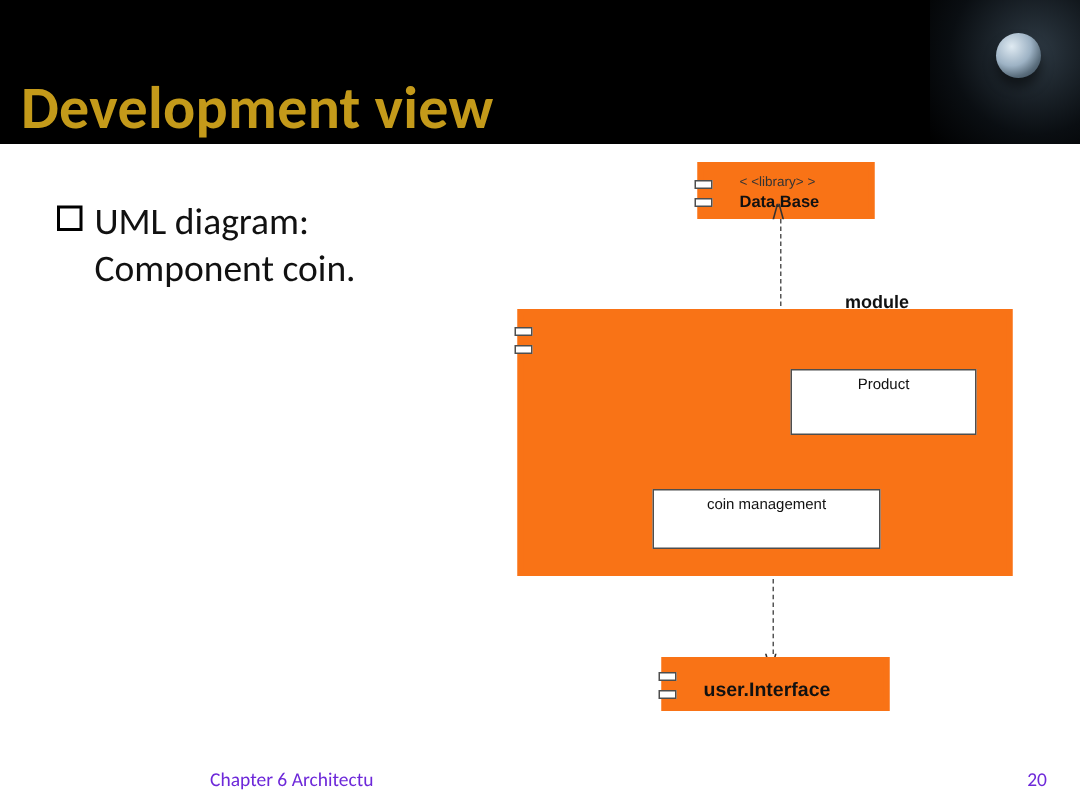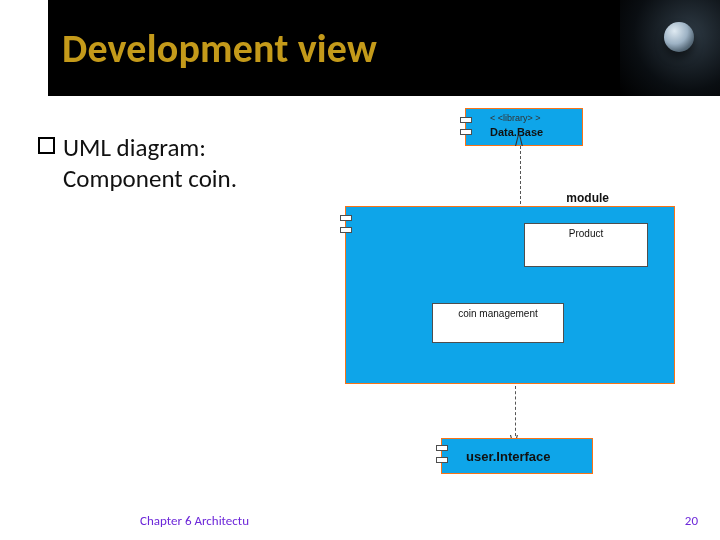--- a/index.html
+++ b/index.html
@@ -6,23 +6,22 @@
   html, body { width: 720px; height: 540px; overflow: hidden; font-family: Calibri, Arial, sans-serif; background: #fff; }
 
   .slide { position: relative; width: 720px; height: 540px; background: #fff; }
 
   .title-bar {
     position: absolute;
     top: 0; left: 0; right: 0;
     height: 96px;
     background: #000;
     display: flex;
-    align-items: center;
+    align-items: flex-end;
     padding-left: 14px;
-    margin-left: 48px;
   }
   .title-text {
     color: #c49a1a;
     font-size: 40px;
     font-weight: 600;
     letter-spacing: 0.2px;
   }
   .logo {
     position: absolute;
     top: 0; right: 0;
@@ -64,22 +63,22 @@
   .diagram {
     position: absolute;
     top: 108px;
     left: 345px;
     width: 330px;
     height: 370px;
   }
 
   .comp {
     position: absolute;
-    background: #0ea5e9;
-    border: 1px solid #f97316;
+    background: #f97316;
+    border: 4px solid #f97316;
   }
   .comp-label {
     position: absolute;
     font-size: 11px;
     color: #111;
     white-space: nowrap;
     font-family: Arial, sans-serif;
   }
   .comp-stereo {
     font-size: 9px;
@@ -111,22 +110,22 @@
     background: #fff;
     font-size: 10px;
     color: #111;
     display: flex;
     align-items: flex-start;
     justify-content: center;
     padding-top: 4px;
     font-family: Arial, sans-serif;
   }
   .sel  { top: 26px;  left: 18px;  width: 118px; height: 40px; }
-  .prod { top: 16px;  left: 178px; width: 124px; height: 44px; }
-  .coin { top: 96px; left: 86px;  width: 132px; height: 40px; }
+  .prod { top: 36px;  left: 178px; width: 124px; height: 44px; }
+  .coin { top: 116px; left: 86px;  width: 152px; height: 40px; }
 
   
   .ui { top: 330px; left: 96px; width: 152px; height: 36px; }
   .ui .comp-name { position:absolute; top:10px; left:24px; font-size:13px; font-weight:600; }
   .ui .tab1 { top: 6px;  left: -6px; }
   .ui .tab2 { top: 18px; left: -6px; }
 
   
   .dash {
     position: absolute;

